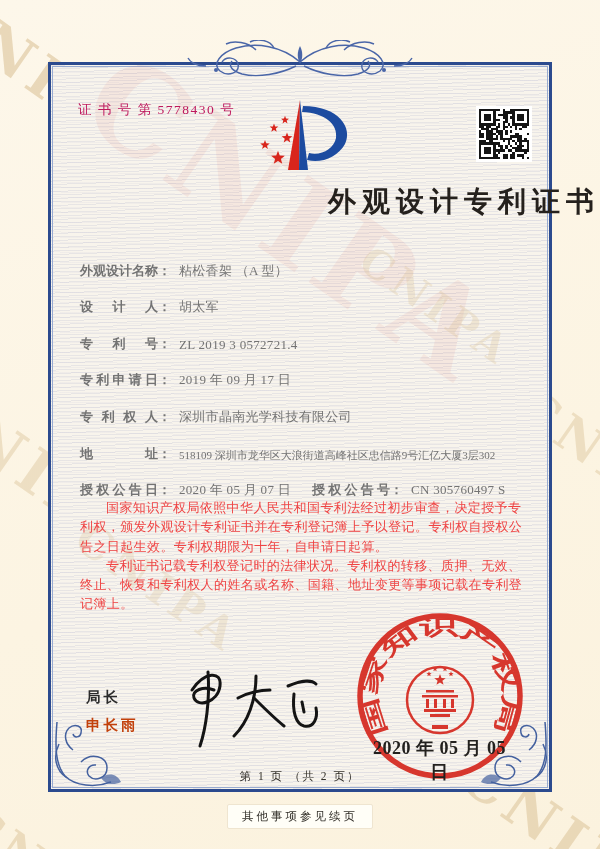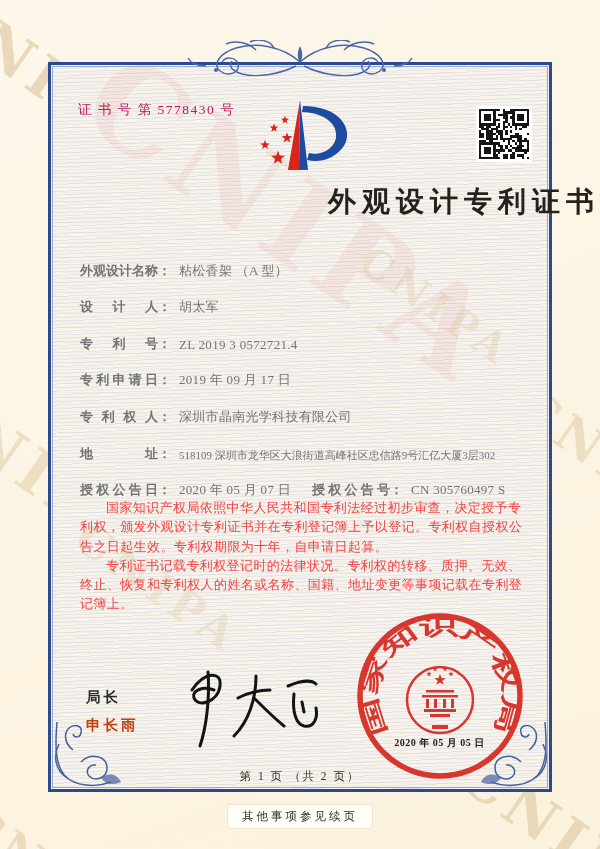--- a/index.html
+++ b/index.html
@@ -74,21 +74,21 @@
     position:absolute;left:80px;top:498px;width:446px;
     font-size:13px;line-height:19.3px;letter-spacing:.4px;color:#ef4444;
   }
   .body-text p{margin:0;text-indent:2em;}
   .sig-title{position:absolute;left:86px;top:688px;font-family:"Liberation Sans",sans-serif;font-weight:bold;font-size:14.5px;letter-spacing:3px;color:#2b2b2b;}
   .sig-name{position:absolute;left:86px;top:716px;font-family:"Liberation Sans",sans-serif;font-weight:bold;font-size:14.5px;letter-spacing:3px;color:#c2410c;}
   .sig-script{position:absolute;left:170px;top:660px;}
   .seal{position:absolute;left:352px;top:608px;opacity:.92;z-index:5;}
   .seal-date{
     position:absolute;left:372px;top:736px;width:135px;text-align:center;
-    font-size:10px;font-weight:bold;letter-spacing:.5px;color:#23211e;z-index:6;
+    font-size:18px;font-weight:bold;letter-spacing:.5px;color:#23211e;z-index:6;
   }
   .page-num{position:absolute;left:0;top:769px;width:600px;text-align:center;font-size:11.5px;letter-spacing:2px;color:#33302a;}
   .foot-note{
     position:absolute;left:50%;top:804px;transform:translateX(-50%);
     background:#fffef7;border:1px solid #efe5d0;border-radius:2px;
     padding:4px 14px;font-size:11.5px;letter-spacing:3px;color:#33302a;z-index:4;
   }
 </style>
 </head>
 <body>

